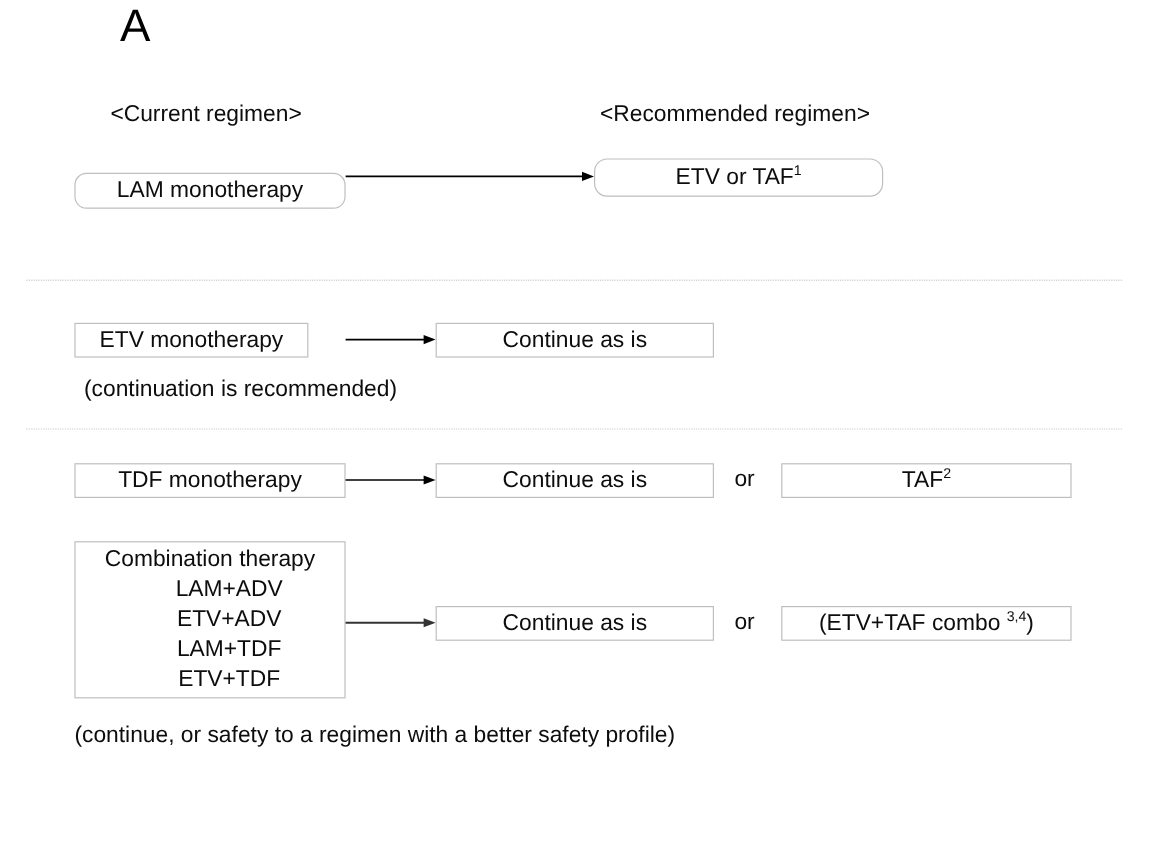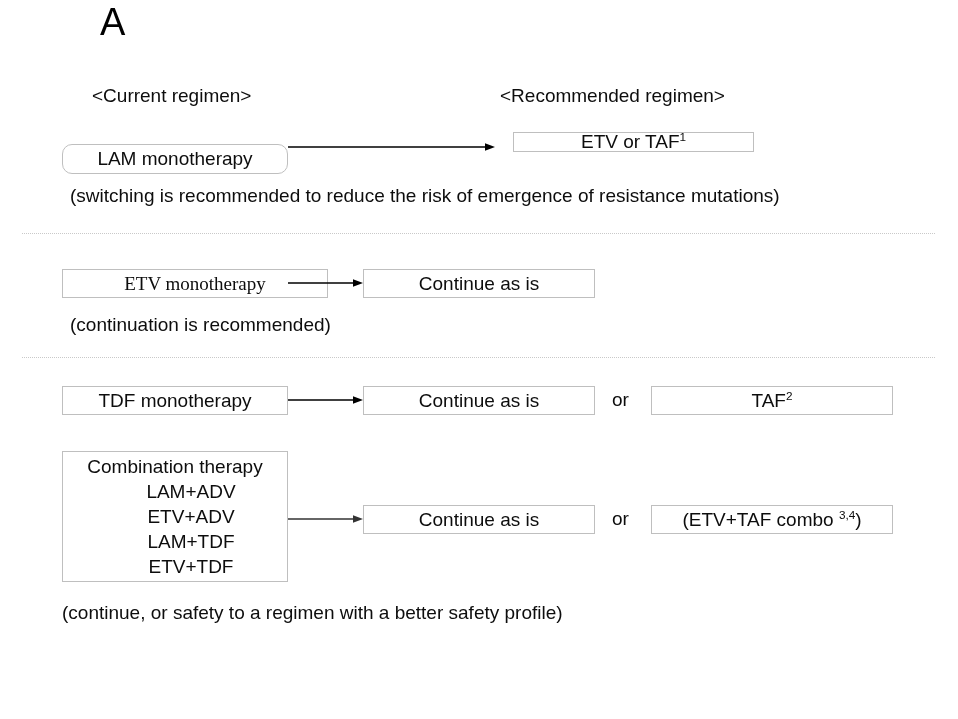--- a/index.html
+++ b/index.html
@@ -121,29 +121,28 @@
     <span class="line">LAM monotherapy</span>
   </div>
 
   <div class="arrow" style="left:288px; top:141px; width:207px;">
     <svg width="207" height="12" viewBox="0 0 207 12">
       <line x1="0" y1="6" x2="199" y2="6" stroke="#000000" stroke-width="1.4"></line>
       <polygon points="207,6 197,2.2 197,9.8" fill="#000000"></polygon>
     </svg>
   </div>
 
-  <div class="box" style="left:513px; top:132px; width:241px; height:20px;">
+  <div class="box" style="left:495px; top:132px; width:241px; height:32px;border-radius:11px;">
     <span class="line"><span>ETV  or TAF</span><sup>1</sup></span>
   </div>
 
-  <div class="note" style="left:70px; top:184px;">(switching is recommended to reduce the risk of emergence of resistance mutations)</div>
 
   <div class="divider" style="top:233px;"></div>
 
-  <div class="box" style="left:62px; top:269px; width:266px; height:29px;font-family:Liberation Serif, serif;">
+  <div class="box" style="left:62px; top:269px; width:195px; height:29px;">
     <span class="line">ETV monotherapy</span>
   </div>
 
   <div class="arrow" style="left:288px; top:277px; width:75px;">
     <svg width="75" height="12" viewBox="0 0 75 12">
       <line x1="0" y1="6" x2="67" y2="6" stroke="#000000" stroke-width="1.4"></line>
       <polygon points="75,6 65,2.2 65,9.8" fill="#000000"></polygon>
     </svg>
   </div>
 

